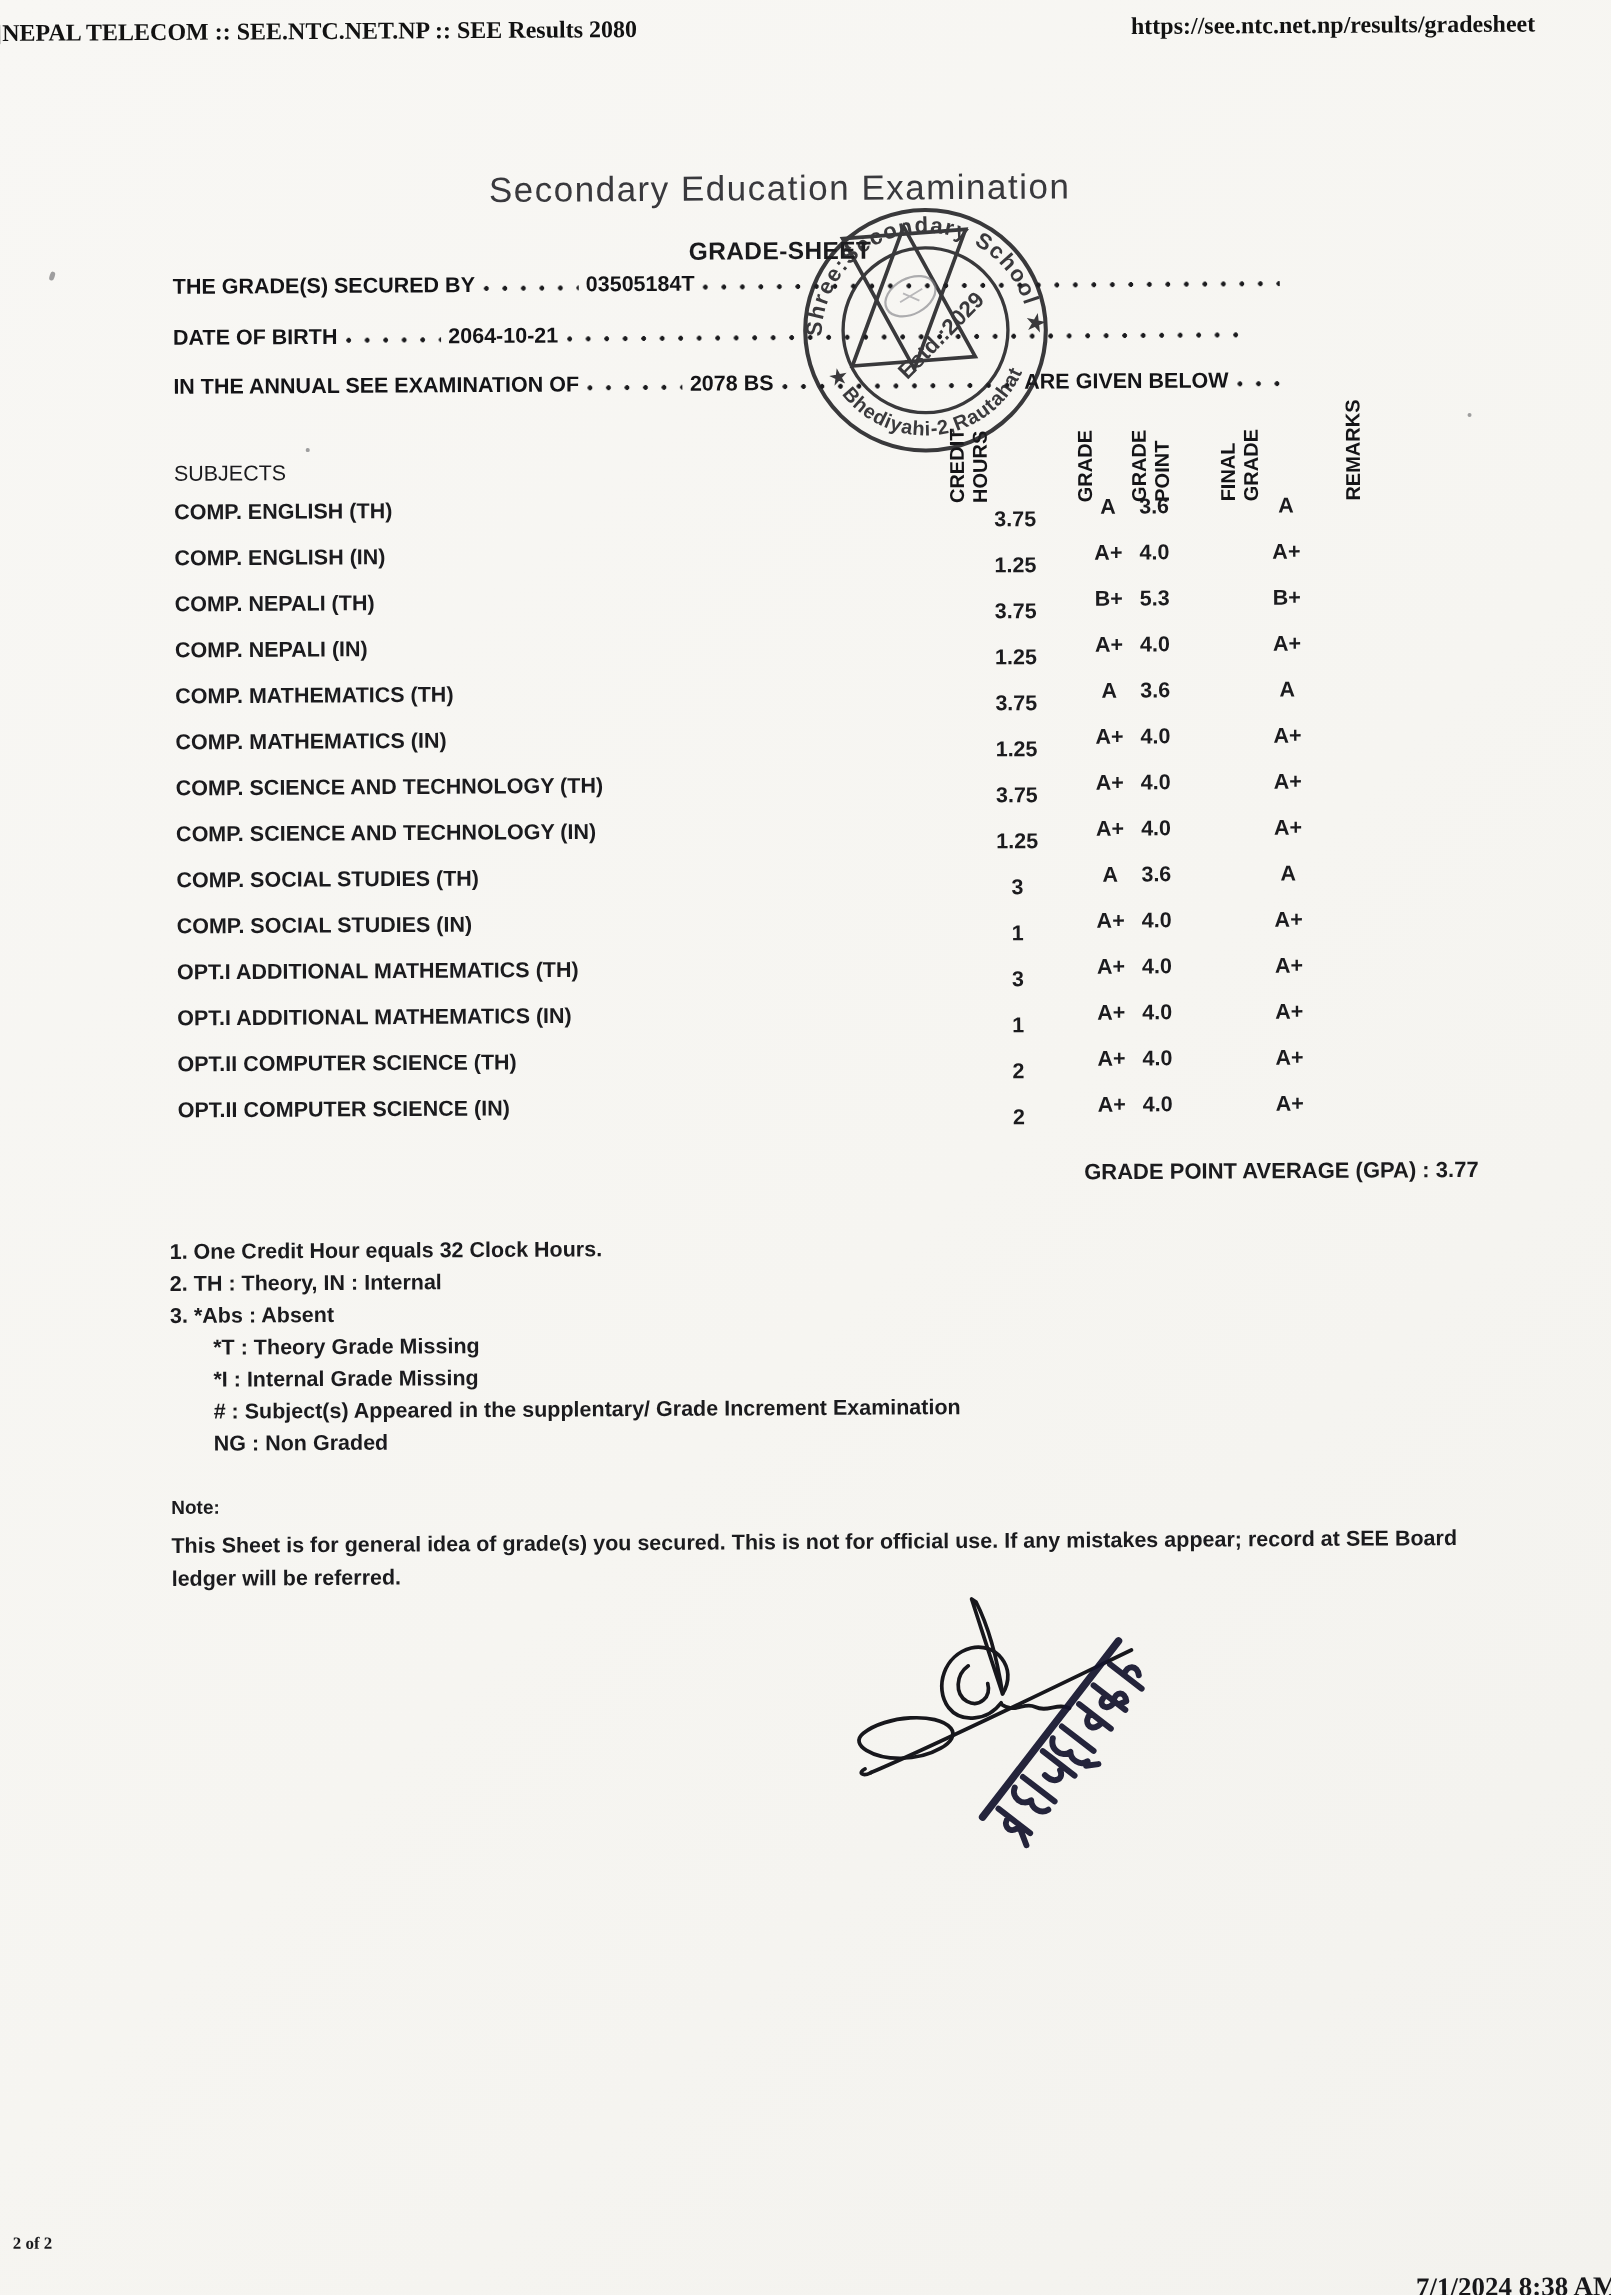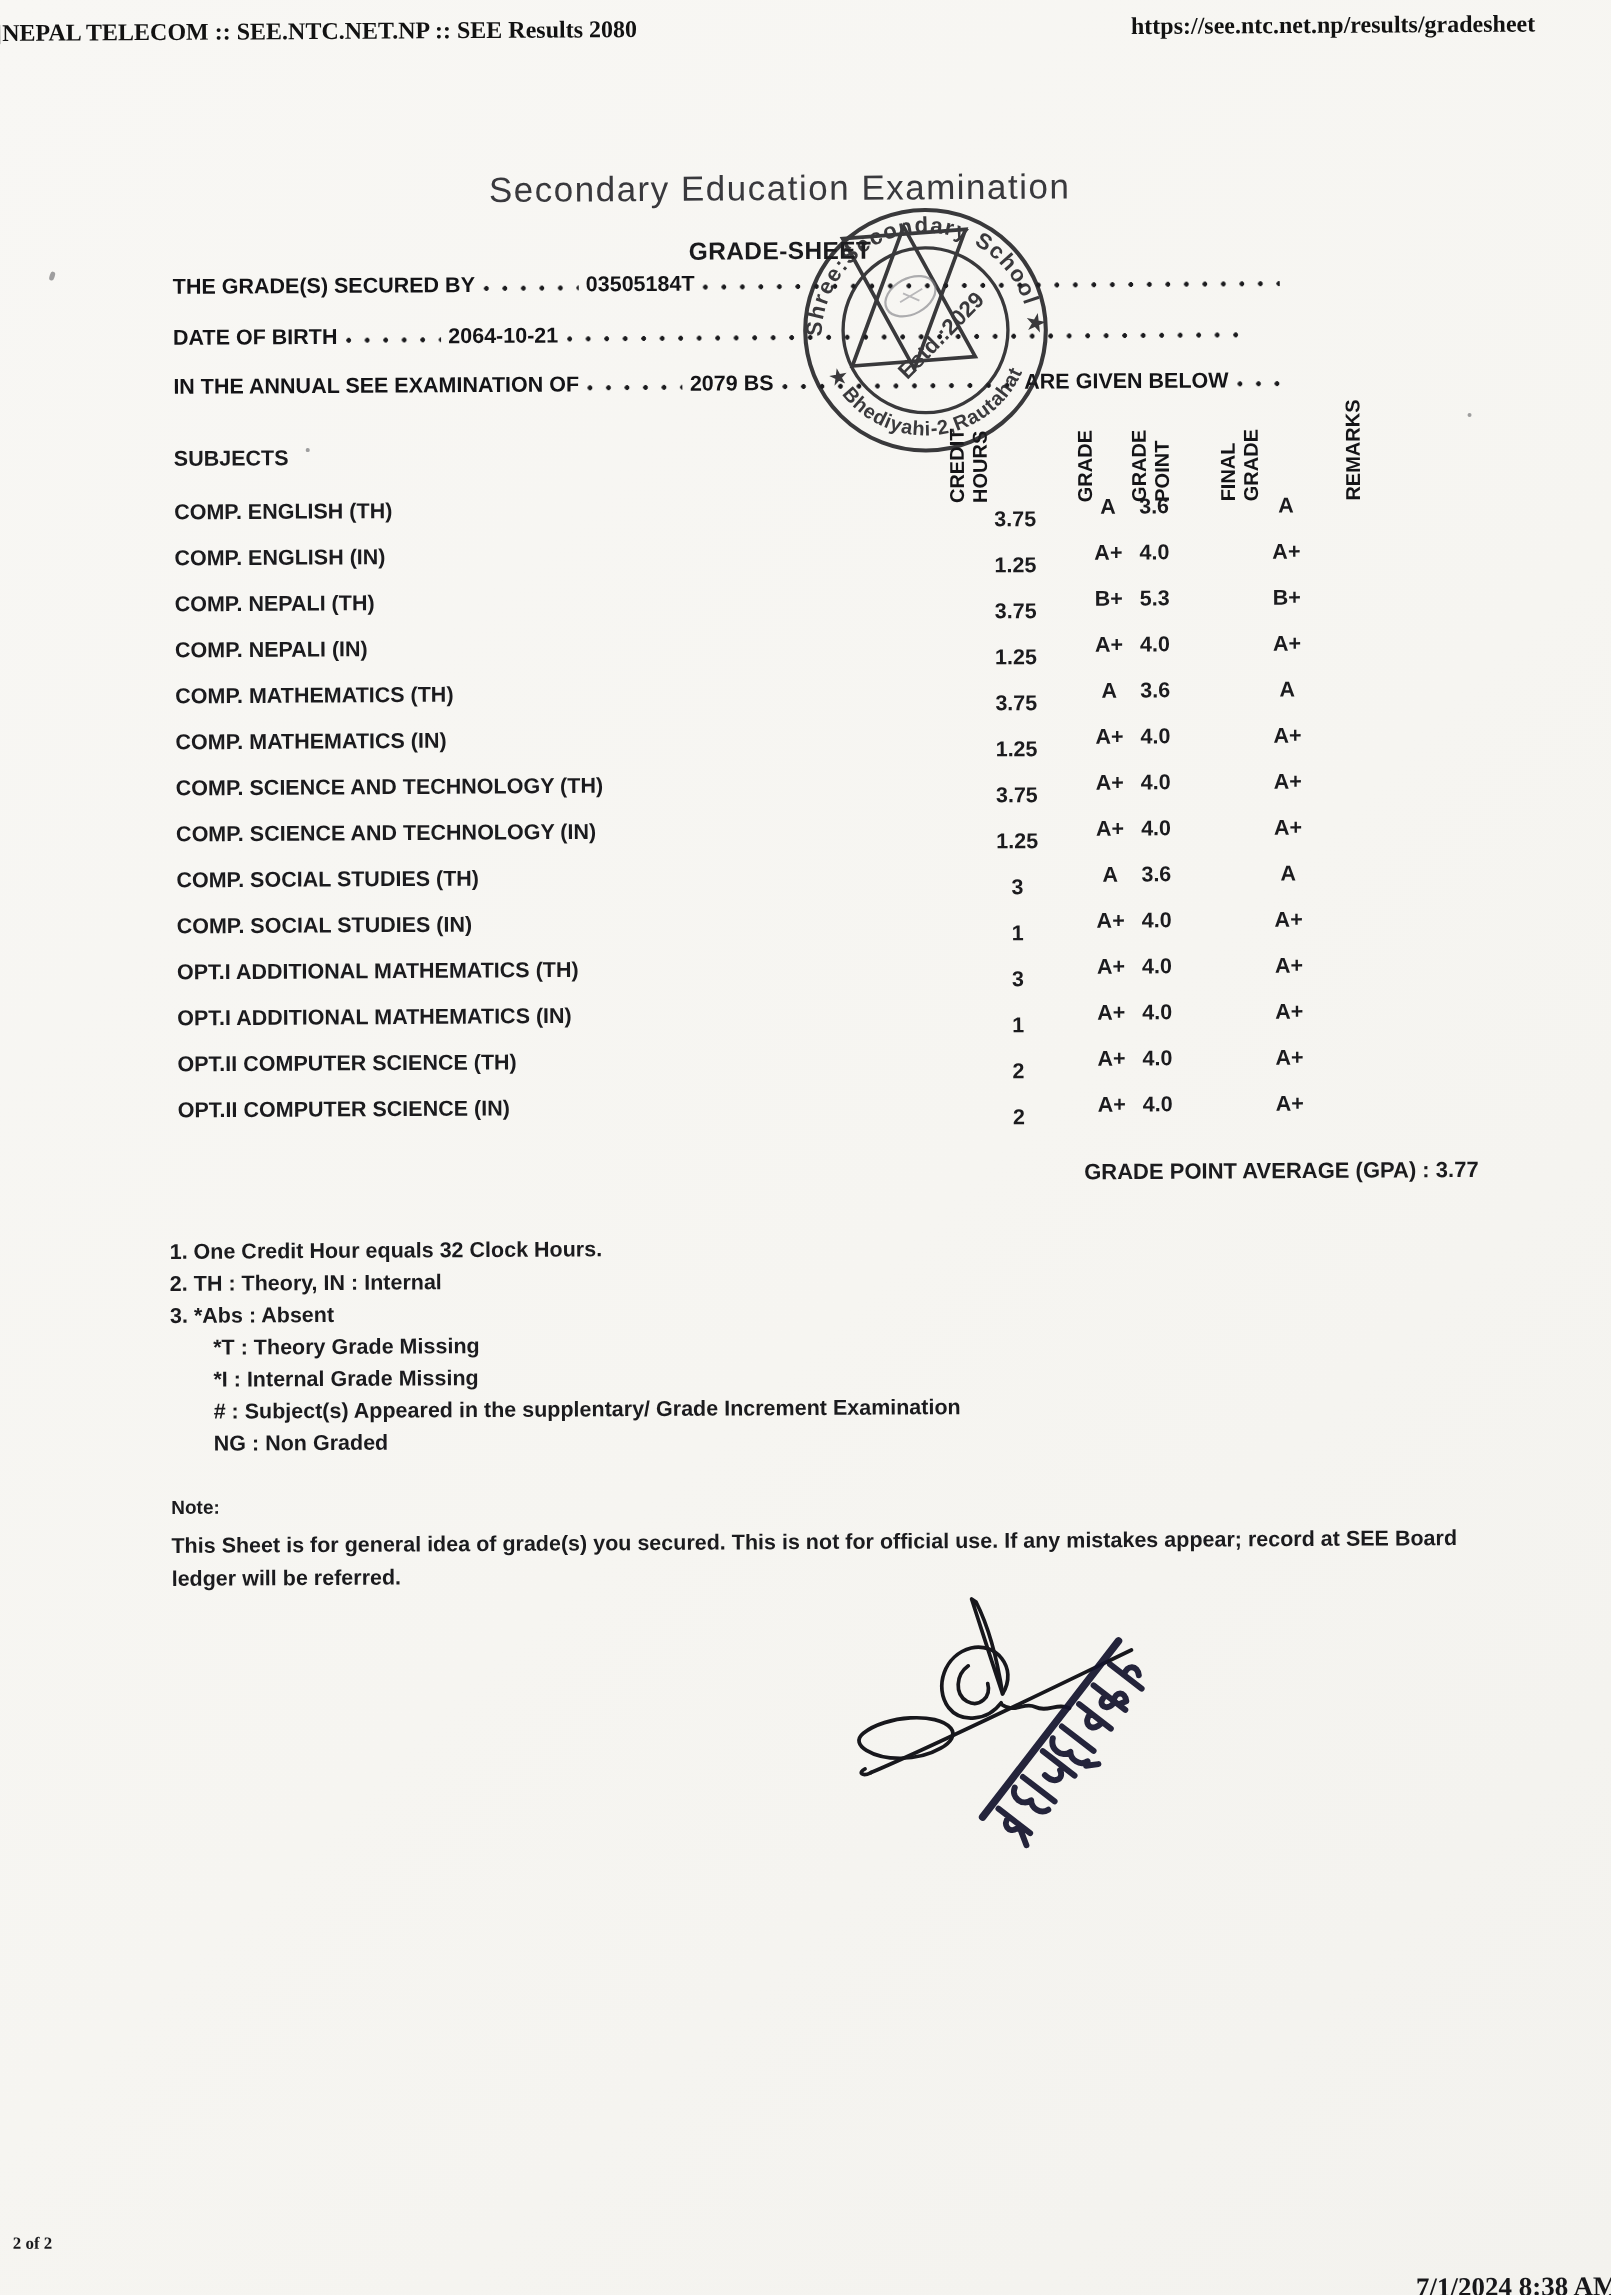--- a/index.html
+++ b/index.html
@@ -21,21 +21,21 @@
     font-size:24.5px;font-weight:700;letter-spacing:0.4px;color:#1a1a1d;}
   
   .info-line{position:absolute;left:178px;display:flex;align-items:flex-end;
     font-weight:700;font-size:21.5px;color:#141417;white-space:nowrap;}
   .leader{height:7.4px;background-image:radial-gradient(circle at 3.7px 3.7px,#1b1b1e 2.2px,rgba(0,0,0,0) 2.7px);
     background-size:18.5px 7.4px;background-repeat:repeat-x;margin:0 7.4px 5.2px 7.4px;}
   .leader.sm{width:96px;}
   .leader.grow{flex:1;}
   .leader.end{width:53px;}
   
-  .subjects-header{position:absolute;left:178px;top:443px;font-weight:700;font-size:21.5px;}
+  .subjects-header{position:absolute;left:178px;top:458px;font-weight:400;font-size:21.5px;}
   .vhead{position:absolute;transform:rotate(-90deg);transform-origin:0 100%;
     font-weight:700;font-size:20px;line-height:23px;white-space:pre-line;color:#141417;}
   .rows{position:absolute;top:486px;left:0;width:1612px;}
   .trow{position:relative;height:46px;}
   .trow .subject{position:absolute;left:178px;top:50%;transform:translateY(-50%);
     font-weight:700;font-size:21.5px;white-space:nowrap;}
   .trow .cell{position:absolute;top:50%;transform:translate(-50%,-50%);
     font-weight:700;font-size:21.5px;white-space:nowrap;}
   .c-credit{left:1019px;margin-top:12px;} .c-grade{left:1112px;} .c-point{left:1158px;}
   .c-final{left:1290px;} .c-remarks{left:1381px;}
@@ -81,21 +81,21 @@
     </div>
     <div class="info-line" style="top:322px;width:1084px;">
       <span>DATE OF BIRTH</span>
       <span class="leader sm"></span>
       <span>2064-10-21</span>
       <span class="leader grow"></span>
     </div>
     <div class="info-line" style="top:371px;width:1123px;">
       <span>IN THE ANNUAL SEE EXAMINATION OF</span>
       <span class="leader sm"></span>
-      <span>2079 BS</span>
+      <span>2078 BS</span>
       <span class="leader grow"></span>
       <span>ARE GIVEN BELOW</span>
       <span class="leader end"></span>
     </div>
 
     <div class="subjects-header">SUBJECTS</div>
     <div class="vhead" style="left:996px;top:458px;">CREDIT
 HOURS</div>
     <div class="vhead" style="left:1101px;top:481px;">GRADE</div>
     <div class="vhead" style="left:1178px;top:458px;">GRADE

